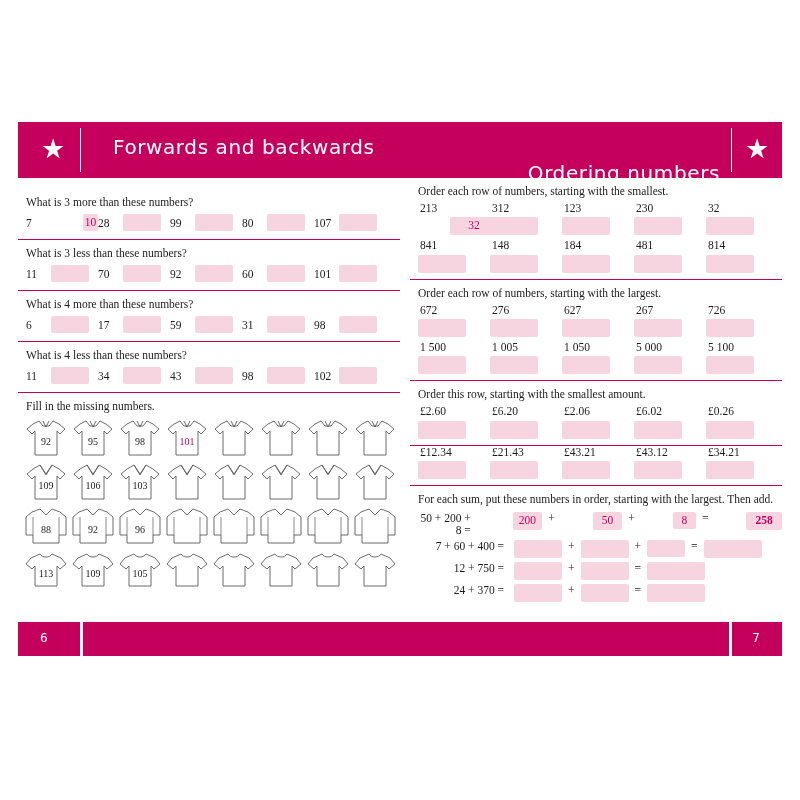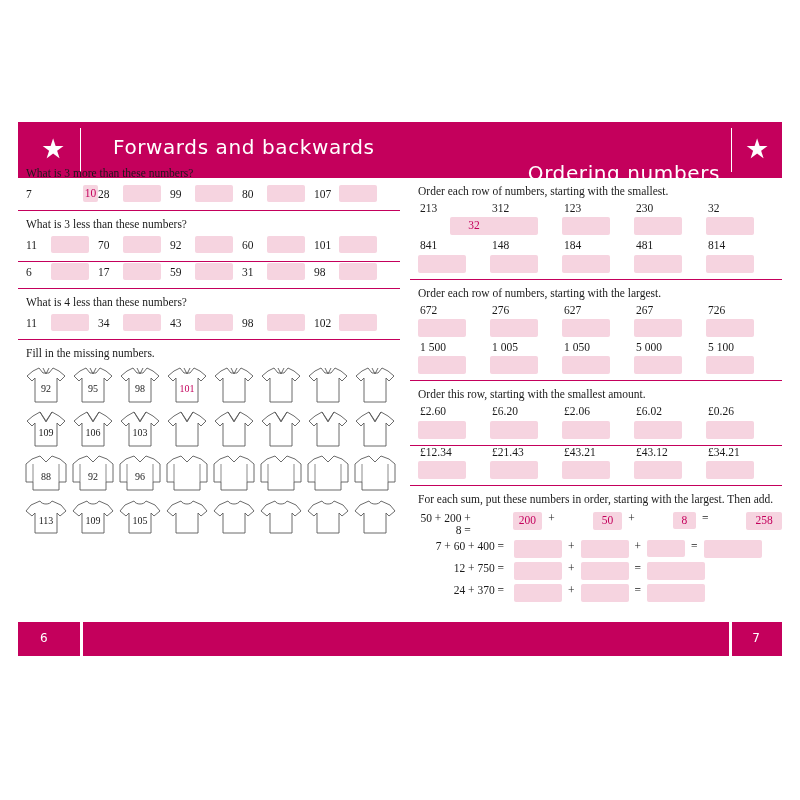--- a/index.html
+++ b/index.html
@@ -73,21 +73,21 @@
     right: 12px; top: 14px;
     width: 26px; height: 26px;
     color: #ffffff;
     font-size: 27px;
     line-height: 26px;
     text-align: center;
   }
   
   .col-left {
     position: absolute;
-    left: 0; top: 38px;
+    left: 0; top: 67px;
     width: 382px;
     height: 536px;
   }
   .col-right {
     position: absolute;
     left: 392px; top: 56px;
     width: 372px;
     height: 556px;
   }
   .gutter {
@@ -112,21 +112,21 @@
   }
   
   .box {
     display: inline-block;
     background: #f6d4e0;
     border-radius: 2px;
     vertical-align: middle;
   }
   .box.sm { width: 38px; height: 17px; }
   .box.md { width: 48px; height: 18px; }
-  .box.lg { width: 58px; height: 18px; }
+  .box.lg { width: 58px; height: 18px; font-weight: bold; }
   .box.filled {
     color: #c4005c;
     font-size: 11.5px;
     text-align: center;
     line-height: 17px;
     margin-left: 32px;
   }
   .num {
     font-size: 11.5px;
     color: #1a1a1a;
@@ -302,20 +302,21 @@
         </div>
         <div class="pair">
           <span class="num">101</span>
           <span class="box sm"></span>
         </div>
       </div>
       <div class="rule"></div>
     </div>
 
     <div class="section">
+      <div class="prompt">What is 4 more than these numbers?</div>
       <div class="pairrow">
         <div class="pair">
           <span class="num">6</span>
           <span class="box sm"></span>
         </div>
         <div class="pair">
           <span class="num">17</span>
           <span class="box sm"></span>
         </div>
         <div class="pair">

